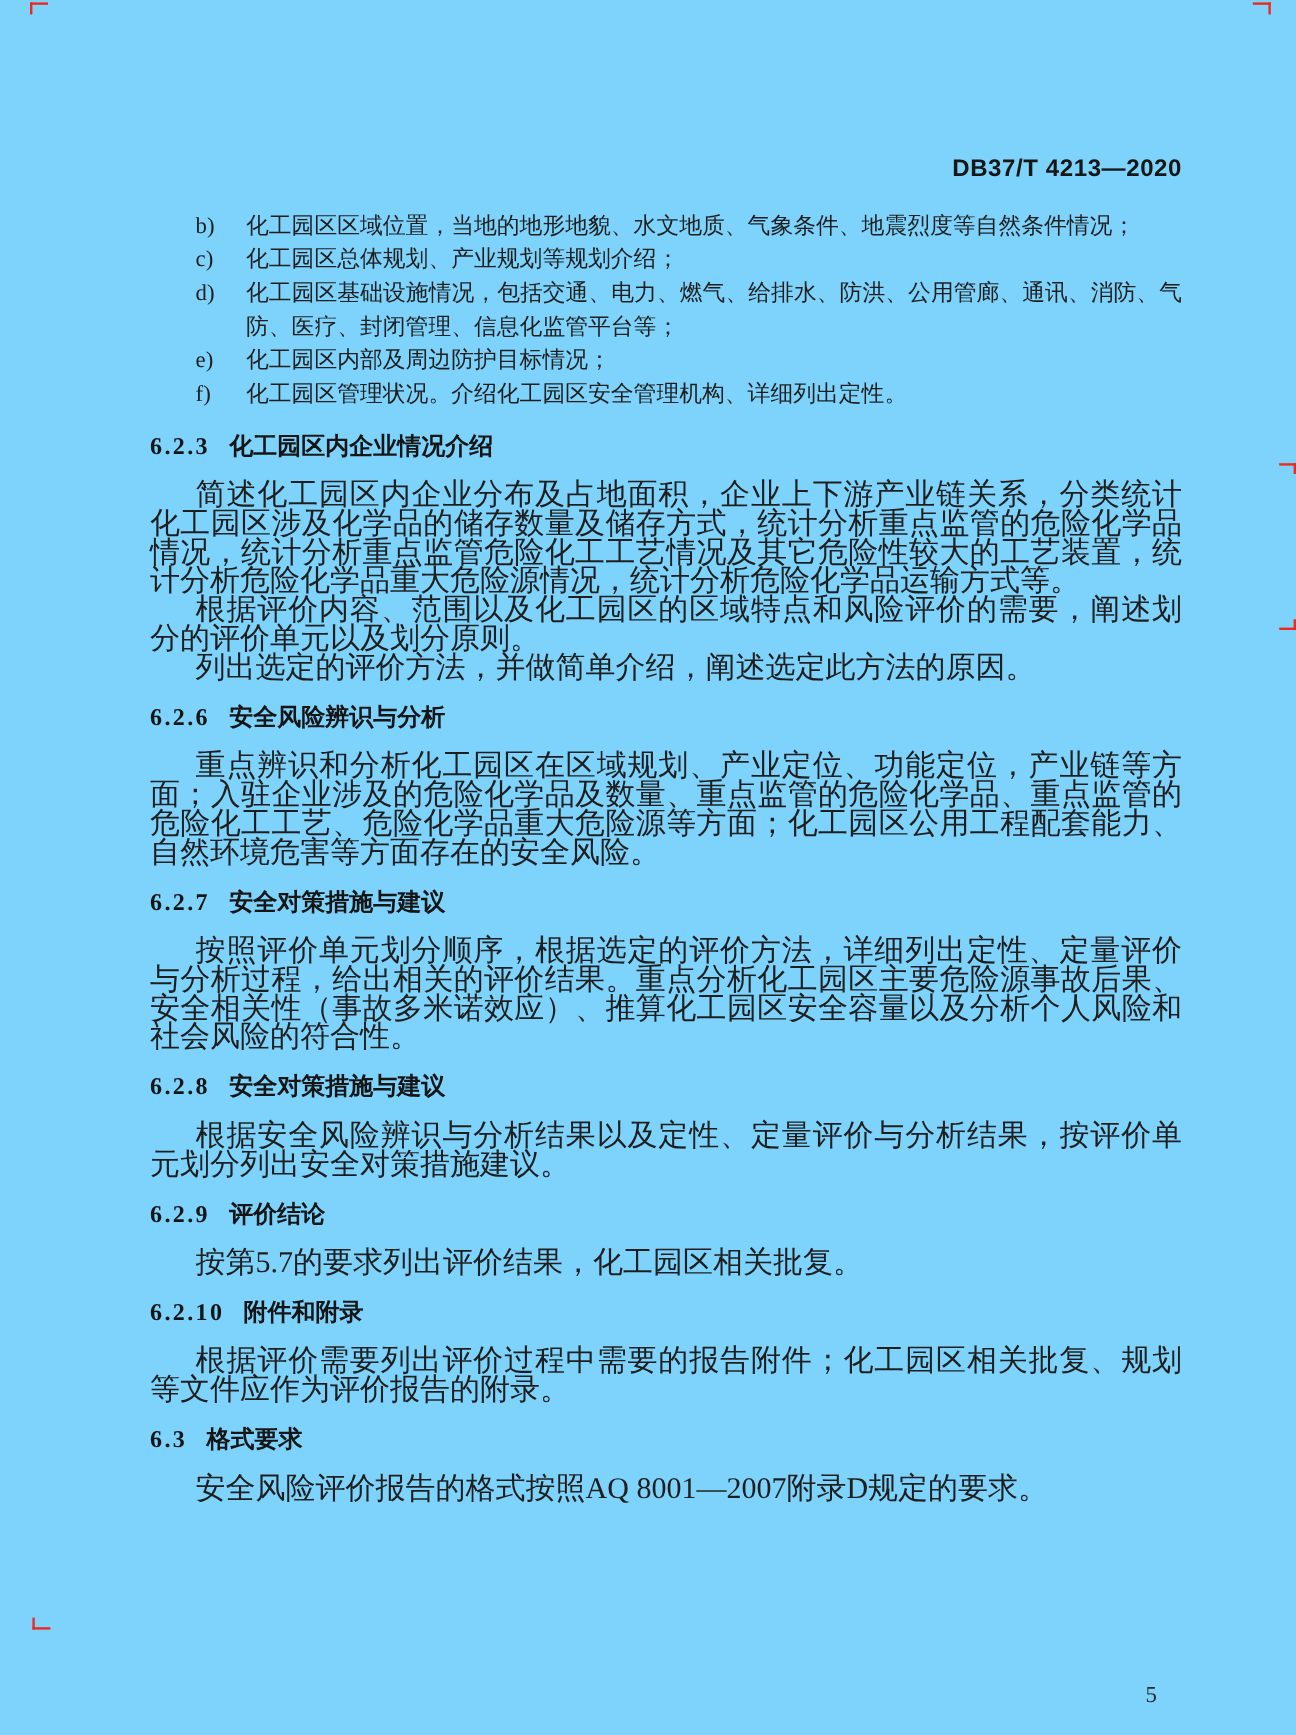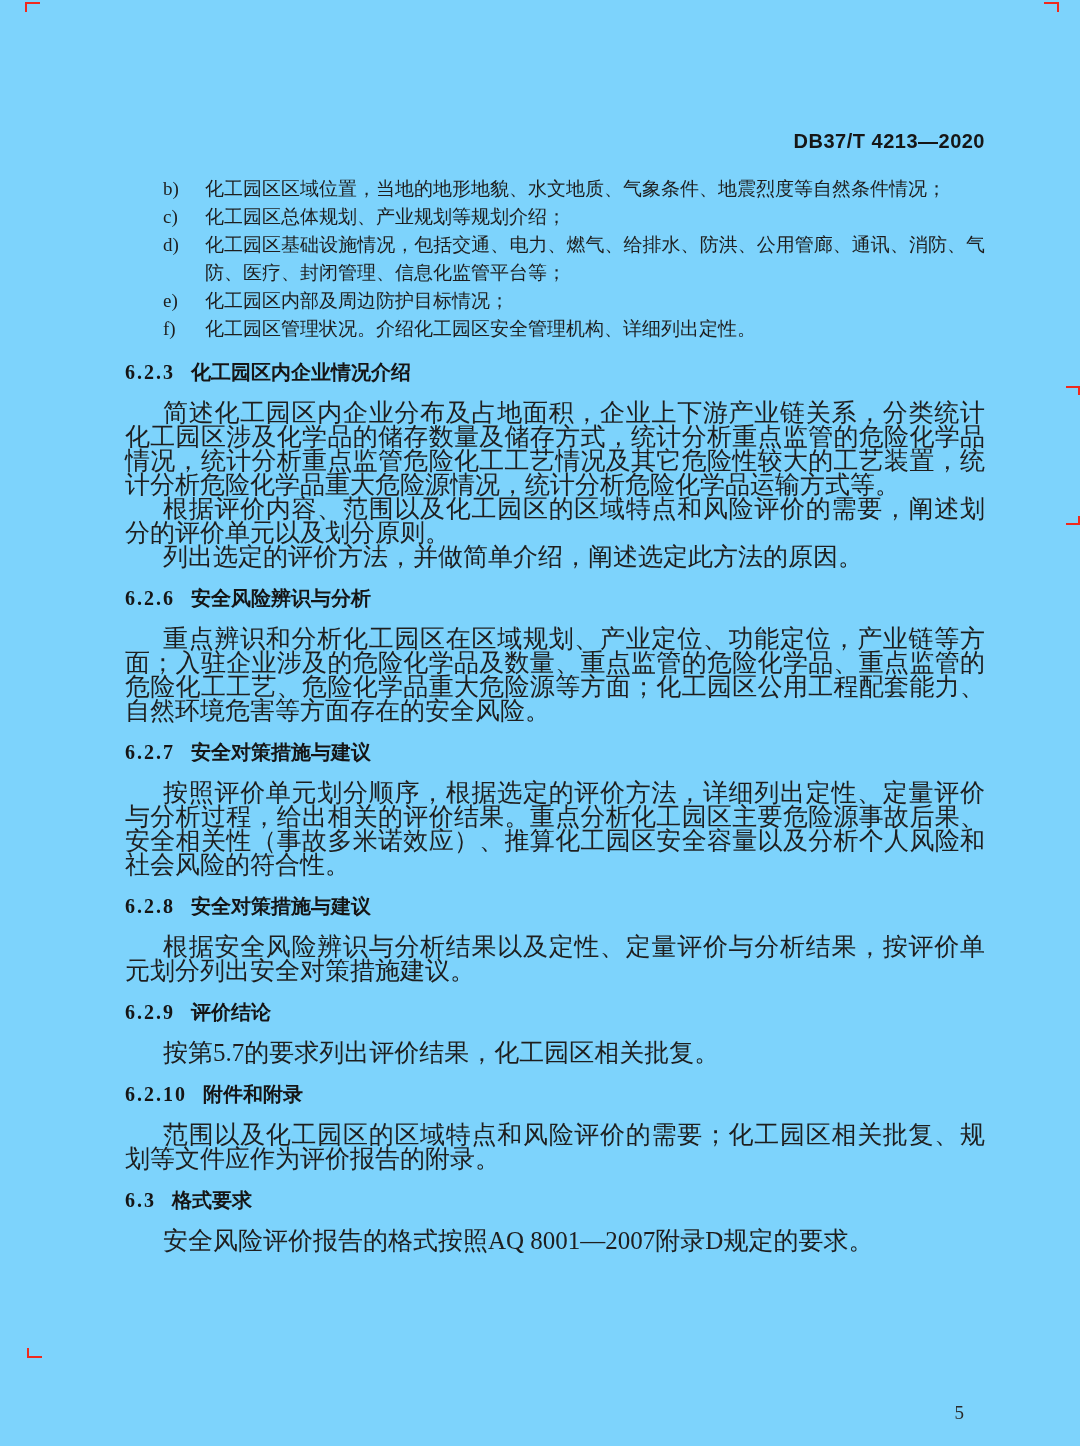--- a/index.html
+++ b/index.html
@@ -177,21 +177,21 @@
       <h2 class="sec-h">
         <span class="sec-num">6.2.9</span><span class="sec-title">评价结论</span>
       </h2>
       <p class="sec-body">按第5.7的要求列出评价结果，化工园区相关批复。</p>
     </section>
 
     <section>
       <h2 class="sec-h">
         <span class="sec-num">6.2.10</span><span class="sec-title">附件和附录</span>
       </h2>
-      <p class="sec-body">范围以及化工园区的区域特点和风险评价的需要；化工园区相关批复、规划等文件应作为评价报告的附录。</p>
+      <p class="sec-body">根据评价需要列出评价过程中需要的报告附件；化工园区相关批复、规划等文件应作为评价报告的附录。</p>
     </section>
 
     <section>
       <h2 class="sec-h">
         <span class="sec-num">6.3</span><span class="sec-title">格式要求</span>
       </h2>
       <p class="sec-body">安全风险评价报告的格式按照AQ 8001—2007附录D规定的要求。</p>
     </section>
 
   </div>

